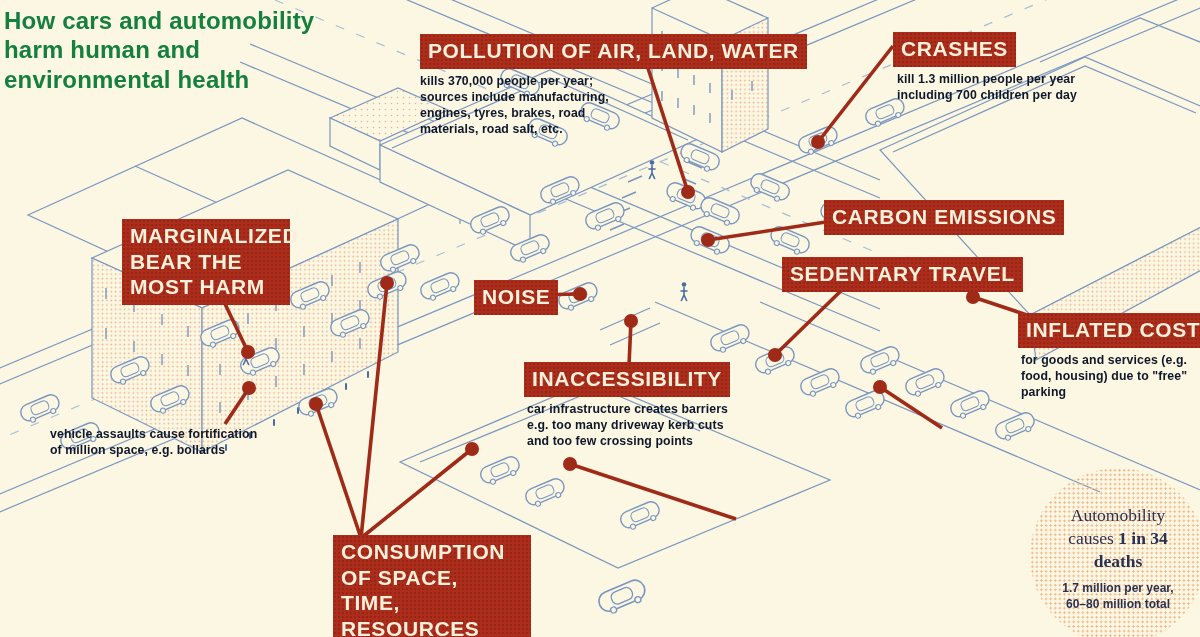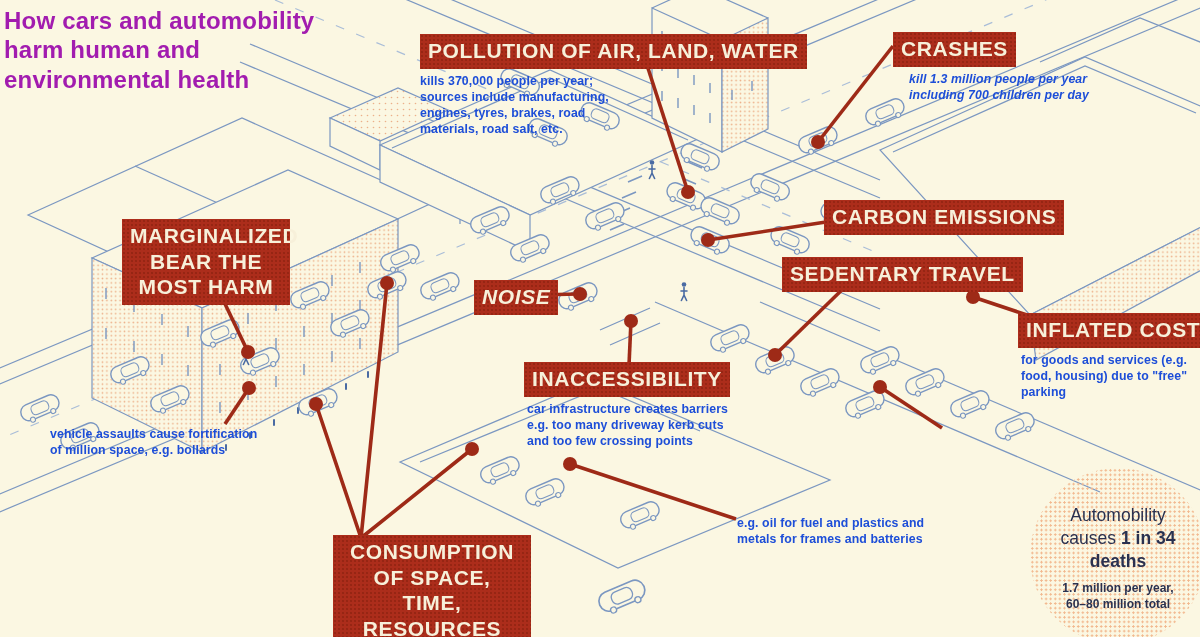--- a/index.html
+++ b/index.html
@@ -4,45 +4,45 @@
 <style>
   html,body{margin:0;padding:0;}
   .stage{
     position:relative;width:1200px;height:637px;overflow:hidden;
     background:#fbf7e2;
     font-family:"Liberation Sans","DejaVu Sans",sans-serif;
   }
   .scene{position:absolute;left:0;top:0;}
   .title{
     position:absolute;left:4px;top:6px;width:316px;margin:0;
-    font-size:24px;line-height:1.22;font-weight:800;color:#a21caf;
+    font-size:24px;line-height:1.22;font-weight:800;color:#15803d;
     letter-spacing:.2px;
   }
   .callout{position:absolute;}
   .label-box{
     display:inline-block;white-space:nowrap;
     background-color:#ac2d1b;
     background-image:radial-gradient(circle,rgba(125,28,10,.45) 1px,rgba(0,0,0,0) 1.15px);
     background-size:4px 4px;
     color:#f7f0da;font-size:21px;font-weight:600;letter-spacing:.6px;
     padding:4px 8px 5px 8px;line-height:1.22;
   }
-  .label-box.wrap{white-space:normal;text-align:center;}
+  .label-box.wrap{white-space:normal;}
   .note{
-    color:#1d4ed8;font-size:12.3px;font-weight:600;line-height:1.3;
+    color:#0f172a;font-size:12.3px;font-weight:600;line-height:1.3;
     margin-top:5px;letter-spacing:.1px;
   }
   .stat-circle{
     position:absolute;left:1030px;top:468px;width:176px;height:176px;
     border-radius:50%;
     background-image:radial-gradient(circle,#f2b88e 1.15px,rgba(0,0,0,0) 1.3px);
     background-size:4.6px 4.6px;
     color:#2a3150;text-align:center;
   }
-  .stat-main{margin:36px 22px 0 22px;font-size:17.5px;line-height:1.3;font-weight:400;}
+  .stat-main{margin:36px 22px 0 22px;font-size:17.5px;line-height:1.3;font-weight:400;font-family:Liberation Serif, serif;}
   .stat-main b{font-weight:800;}
   .stat-note{margin:8px 24px 0 24px;font-size:12px;line-height:1.35;font-weight:600;}
 </style>
 </head>
 <body>
 
 <div class="stage">
 
   <svg class="scene" width="1200" height="637" viewBox="0 0 1200 637">
     <defs>
@@ -239,36 +239,36 @@
 
   <h1 class="title">How cars and automobility harm human and environmental health</h1>
 
   <div class="callout" style="left:420px;top:34px;">
     <div class="label-box">POLLUTION OF AIR, LAND, WATER</div>
     <div class="note" style="width:212px;">kills 370,000 people per year; sources include manufacturing, engines, tyres, brakes, road materials, road salt, etc.</div>
   </div>
 
   <div class="callout" style="left:893px;top:32px;">
     <div class="label-box">CRASHES</div>
-    <div class="note" style="width:186px;margin-left:16px;font-style:italic;">kill 1.3 million people per year including 700 children per day</div>
+    <div class="note" style="width:186px;margin-left:4px;">kill 1.3 million people per year including 700 children per day</div>
   </div>
 
   <div class="callout" style="left:824px;top:200px;">
     <div class="label-box">CARBON EMISSIONS</div>
   </div>
 
   <div class="callout" style="left:782px;top:257px;">
     <div class="label-box">SEDENTARY TRAVEL</div>
   </div>
 
   <div class="callout" style="left:122px;top:219px;">
     <div class="label-box wrap" style="width:152px;">MARGINALIZED BEAR THE MOST HARM</div>
   </div>
 
-  <div class="callout" style="left:474px;top:280px;font-style:italic;">
+  <div class="callout" style="left:474px;top:280px;">
     <div class="label-box">NOISE</div>
   </div>
 
   <div class="callout" style="left:1018px;top:313px;">
     <div class="label-box">INFLATED COSTS</div>
     <div class="note" style="width:172px;margin-left:3px;">for goods and services (e.g. food, housing) due to "free" parking</div>
   </div>
 
   <div class="callout" style="left:524px;top:362px;">
     <div class="label-box">INACCESSIBILITY</div>
@@ -278,21 +278,20 @@
 
   <div class="callout" style="left:47px;top:422px;">
     <div class="note" style="width:208px;margin-left:3px;">vehicle assaults cause fortification of million space, e.g. bollards</div>
   </div>
 
   <div class="callout" style="left:309px;top:535px;padding-left:24px;">
     <div class="label-box wrap" style="width:182px;">CONSUMPTION OF SPACE, TIME, RESOURCES</div>
   </div>
 
   <div class="callout" style="left:734px;top:511px;">
-    <div class="note" style="width:196px;margin-left:3px;">e.g. oil for fuel and plastics and metals for frames and batteries</div>
   </div>
 
   <div class="stat-circle">
     <div class="stat-main">
       <span>Automobility causes</span>
       <b>1 in 34 deaths</b>
     </div>
     <div class="stat-note">1.7 million per year, 60–80 million total</div>
   </div>
 

